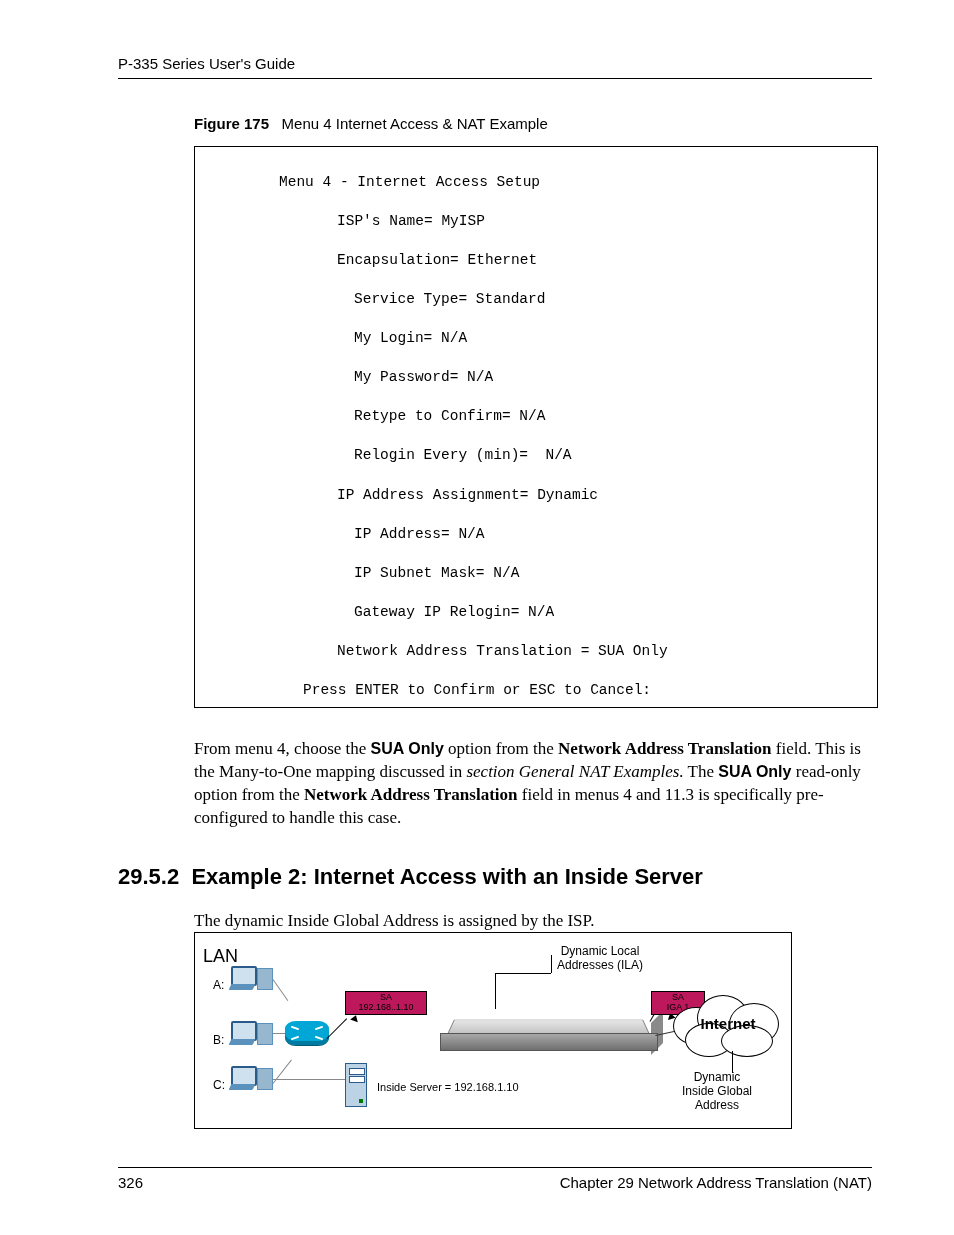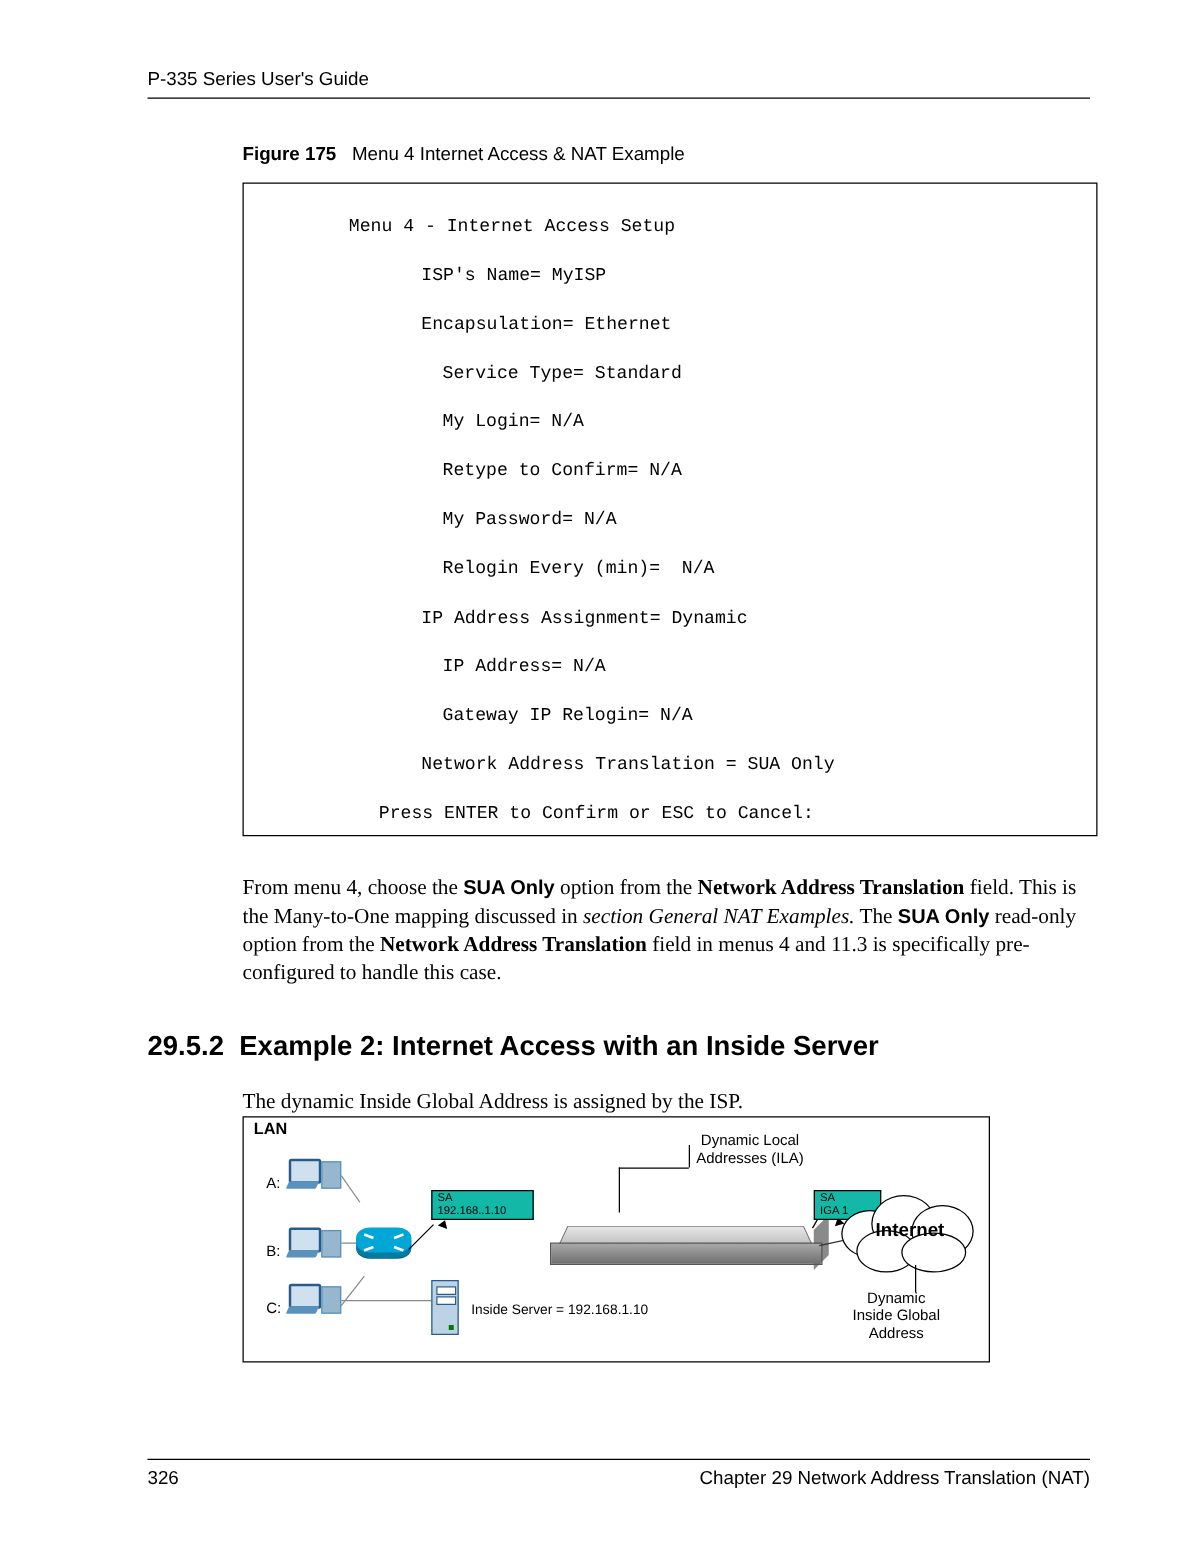--- a/index.html
+++ b/index.html
@@ -80,22 +80,22 @@
   .diagram-box {
     border: 1.5px solid #000;
     width: 596px;
     height: 195px;
     position: relative;
     background: #fff;
     overflow: hidden;
     font-family: Arial, Helvetica, sans-serif;
   }
   .lan-label {
-    position: absolute; top: 1px; left: 8px;
-    font-weight: bold; font-size: 13px;
+    position: absolute; top: 13px; left: 8px;
+    font-weight: normal; font-size: 18px;
   }
   .row-label { position:absolute; font-size:12px; left:18px; }
   .rowA { top: 45px;} .rowB { top: 100px;} .rowC { top: 145px;}
   .pc-icon { position:absolute; width:42px; height:26px; }
   .pc-icon .mon { position:absolute; width:22px; height:16px; border:2px solid #2a5b8a; background:#cfe1ef; top:0; left:0; border-radius:2px;}
   .pc-icon .kb { position:absolute; width:24px; height:6px; background:#5a92bd; top:18px; left:-1px; transform:skewX(-25deg); border-radius:1px;}
   .pc-icon .box { position:absolute; width:14px; height:20px; background:#96b7ce; border:1px solid #5a92bd; top:2px; left:26px;}
   .pcA{top:33px;left:36px}.pcB{top:88px;left:36px}.pcC{top:133px;left:36px}
   .router {
     position:absolute; width:44px; height:24px;
@@ -106,21 +106,21 @@
   .router::before,.router::after{content:"";position:absolute;width:8px;height:2px;background:#fff;top:6px;}
   .router::before{left:6px;transform:rotate(20deg);} .router::after{right:6px;transform:rotate(-20deg);}
   .router .a2{position:absolute;width:8px;height:2px;background:#fff;bottom:6px;left:6px;transform:rotate(-20deg);}
   .router .a3{position:absolute;width:8px;height:2px;background:#fff;bottom:6px;right:6px;transform:rotate(20deg);}
   .wire{position:absolute;background:#888;height:1px;}
   .wA{top:46px;left:78px;width:26px;transform:rotate(55deg);transform-origin:left;}
   .wB{top:100px;left:78px;width:14px;}
   .wC{top:150px;left:78px;width:30px;transform:rotate(-52deg);transform-origin:left;}
   .sa-box{
     position:absolute; border:1px solid #000; font-size:9px;
-    background:#14b8a6; padding:1px 4px; text-align:left; line-height:1.1;
+    background:#be185d; padding:1px 4px; text-align:center; line-height:1.1;
   }
   .sa1{top:58px;left:150px;width:72px;}
   .sa2{top:58px;left:456px;width:44px;}
   .arr-line{position:absolute;background:#000;height:1px;}
   .arr-head{position:absolute;width:0;height:0;border-style:solid;}
   
   .al1{top:105px;left:132px;width:28px;transform:rotate(-45deg);transform-origin:left;}
   .al1h{top:82px;left:156px;border-width:0 4px 6px 4px;border-color:transparent transparent #000 transparent;transform:rotate(20deg);}
   
   .al2{top:88px;left:455px;width:30px;transform:rotate(-60deg);transform-origin:left;}
@@ -199,25 +199,26 @@
     <p class="fig-caption">
       <span class="figlabel">Figure 175</span>&nbsp;&nbsp;&nbsp;<span>Menu 4 Internet Access &amp; NAT Example</span>
     </p>
 
     <div class="menu-box">
 <span class="l0">Menu 4 - Internet Access Setup</span>
 <span class="l1">ISP's Name= MyISP</span>
 <span class="l1">Encapsulation= Ethernet</span>
 <span class="l2">Service Type= Standard</span>
 <span class="l2">My Login= N/A</span>
+<span class="l2">My Password= N/A</span>
 <span class="l2">Retype to Confirm= N/A</span>
-<span class="l2">My Password= N/A</span>
 <span class="l2">Relogin Every (min)=  N/A</span>
 <span class="l1">IP Address Assignment= Dynamic</span>
 <span class="l2">IP Address= N/A</span>
+<span class="l2">IP Subnet Mask= N/A</span>
 <span class="l2">Gateway IP Relogin= N/A</span>
 <span class="l1">Network Address Translation = SUA Only</span>
 <span class="lc">Press ENTER to Confirm or ESC to Cancel:</span></div>
 
     <p class="body-p">
       <span>From menu 4, choose the </span><span class="b">SUA Only</span><span> option from the </span><strong>Network Address Translation</strong><span> field. This is the Many-to-One mapping discussed in </span><span class="i">section General NAT Examples.</span><span> The </span><span class="b">SUA Only</span><span> read-only option from the </span><strong>Network Address Translation</strong><span> field in menus 4 and 11.3 is specifically pre-configured to handle this case.</span>
     </p>
 
     <h2 class="h2-sec">
       <span>29.5.2</span>&nbsp;&nbsp;<span>Example 2: Internet Access with an Inside Server</span>

